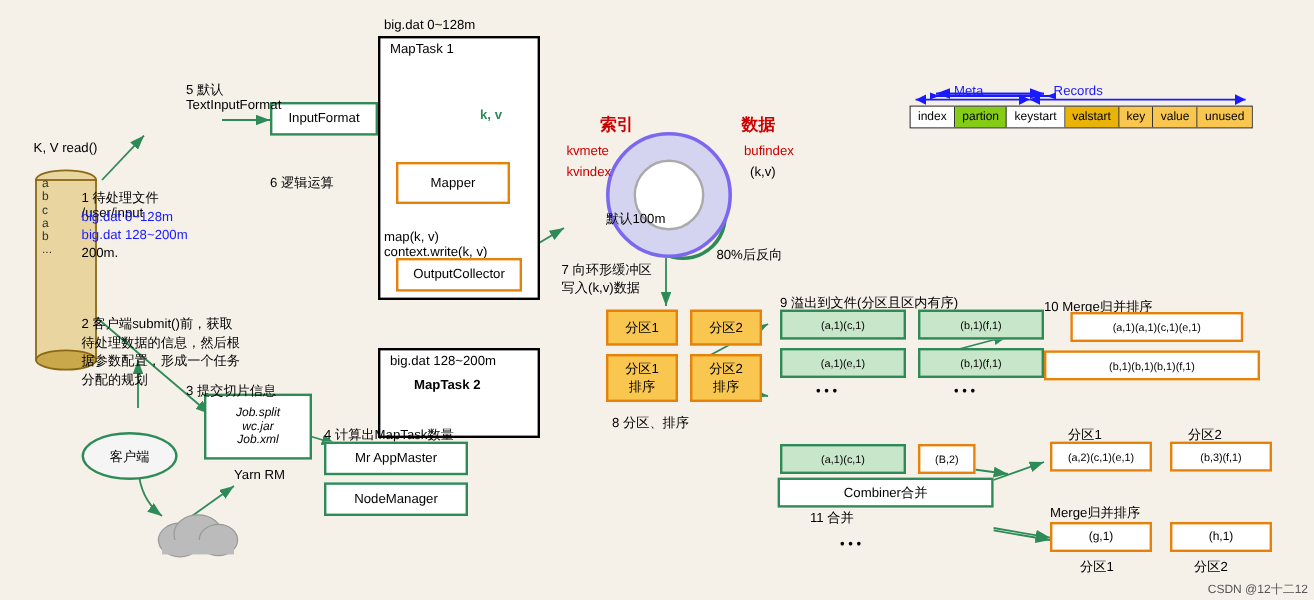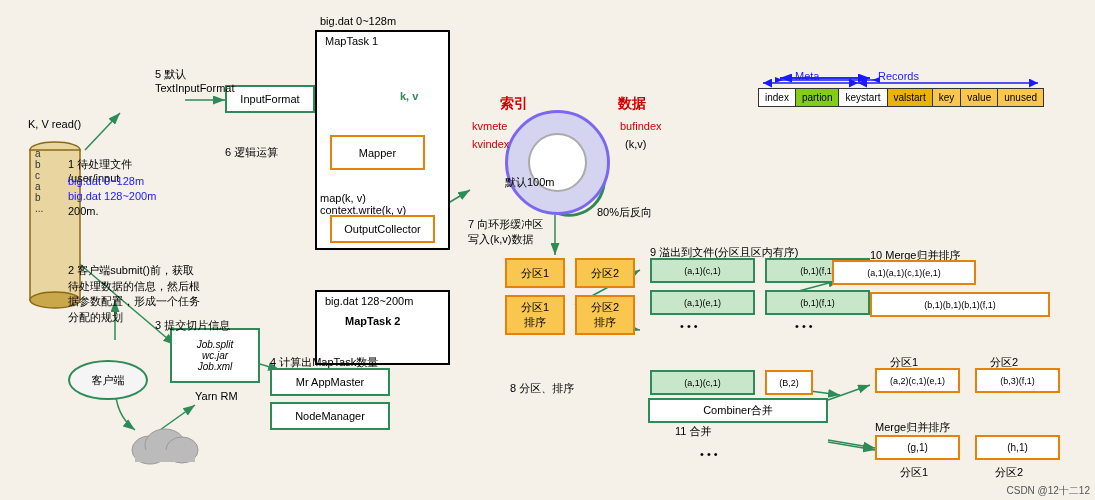--- a/index.html
+++ b/index.html
@@ -228,21 +228,21 @@
 
   <div class="box box-orange-fill" style="left:505px;top:295px;width:60px;height:40px;">
     <span style="white-space:pre-line;">分区1
 排序</span>
   </div>
   <div class="box box-orange-fill" style="left:575px;top:295px;width:60px;height:40px;">
     <span style="white-space:pre-line;">分区2
 排序</span>
   </div>
 
-  <div class="text-block" style="left:510px;top:345px;margin-top:36px;">
+  <div class="text-block" style="left:510px;top:345px;">
     <span>8 分区、排序</span>
   </div>
 
   <div class="text-block" style="left:650px;top:245px;">
     <span>9 溢出到文件(分区且区内有序)</span>
   </div>
 
   <div class="box box-green-fill" style="left:650px;top:258px;width:105px;height:25px;">
     <span style="font-size:9px;">(a,1)(c,1)</span>
   </div>
@@ -259,21 +259,21 @@
   <div class="text-block" style="left:680px;top:320px;">
     <span>• • •</span>
   </div>
   <div class="text-block" style="left:795px;top:320px;">
     <span>• • •</span>
   </div>
 
   <div class="text-block" style="left:870px;top:248px;">
     <span>10 Merge归并排序</span>
   </div>
-  <div class="box box-orange" style="left:832px;top:260px;width:144px;height:25px;">
+  <div class="box box-orange" style="left:892px;top:260px;width:144px;height:25px;">
     <span style="font-size:9px;">(a,1)(a,1)(c,1)(e,1)</span>
   </div>
   <div class="box box-orange" style="left:870px;top:292px;width:180px;height:25px;">
     <span style="font-size:9px;">(b,1)(b,1)(b,1)(f,1)</span>
   </div>
 
   <div class="box box-green-fill" style="left:650px;top:370px;width:105px;height:25px;">
     <span style="font-size:9px;">(a,1)(c,1)</span>
   </div>
   <div class="box box-orange" style="left:765px;top:370px;width:48px;height:25px;">

